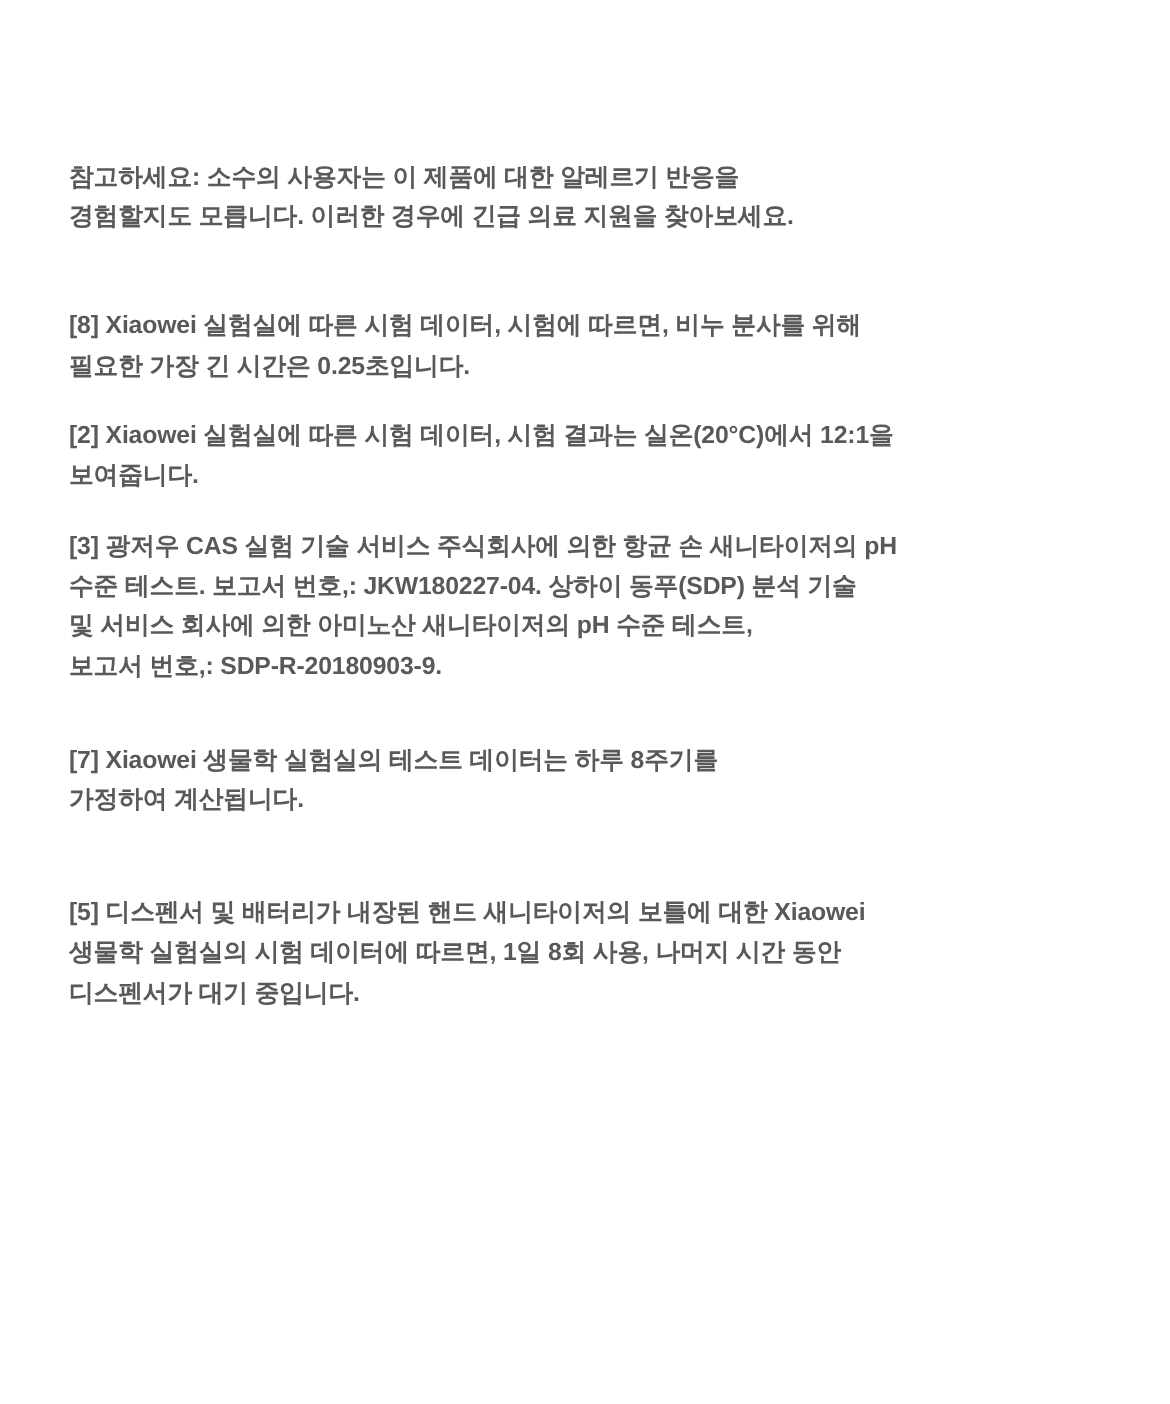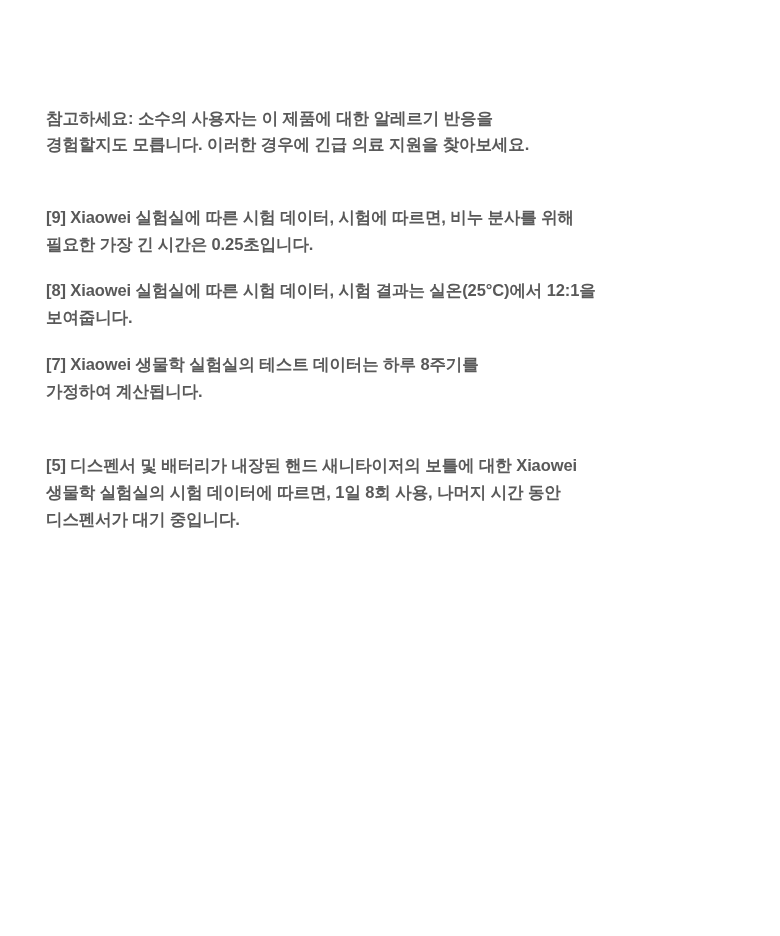--- a/index.html
+++ b/index.html
@@ -41,26 +41,30 @@
   .gap-none   { margin-bottom: 0; }
 </style>
 </head>
 <body>
 
 <div class="page">
 
   <p class="block gap-note">참고하세요: 소수의 사용자는 이 제품에 대한 알레르기 반응을
 경험할지도 모릅니다. 이러한 경우에 긴급 의료 지원을 찾아보세요.</p>
 
-  <p class="block gap-small">[9] Xiaowei 실험실에 따른 시험 데이터, 시험에 따르면, 비누 분사를 위해
+  <p class="block gap-small">[8] Xiaowei 실험실에 따른 시험 데이터, 시험에 따르면, 비누 분사를 위해
 필요한 가장 긴 시간은 0.25초입니다.</p>
 
-  <p class="block gap-small">[8] Xiaowei 실험실에 따른 시험 데이터, 시험 결과는 실온(25°C)에서 12:1을
+  <p class="block gap-small">[2] Xiaowei 실험실에 따른 시험 데이터, 시험 결과는 실온(20°C)에서 12:1을
 보여줍니다.</p>
 
+  <p class="block gap-medium">[3] 광저우 CAS 실험 기술 서비스 주식회사에 의한 항균 손 새니타이저의 pH
+수준 테스트. 보고서 번호,: JKW180227-04. 상하이 동푸(SDP) 분석 기술
+및 서비스 회사에 의한 아미노산 새니타이저의 pH 수준 테스트,
+보고서 번호,: SDP-R-20180903-9.</p>
 
   <p class="block gap-large">[7] Xiaowei 생물학 실험실의 테스트 데이터는 하루 8주기를
 가정하여 계산됩니다.</p>
 
   <p class="block gap-large">[5] 디스펜서 및 배터리가 내장된 핸드 새니타이저의 보틀에 대한 Xiaowei
 생물학 실험실의 시험 데이터에 따르면, 1일 8회 사용, 나머지 시간 동안
 디스펜서가 대기 중입니다.</p>
 
 
 </div>

